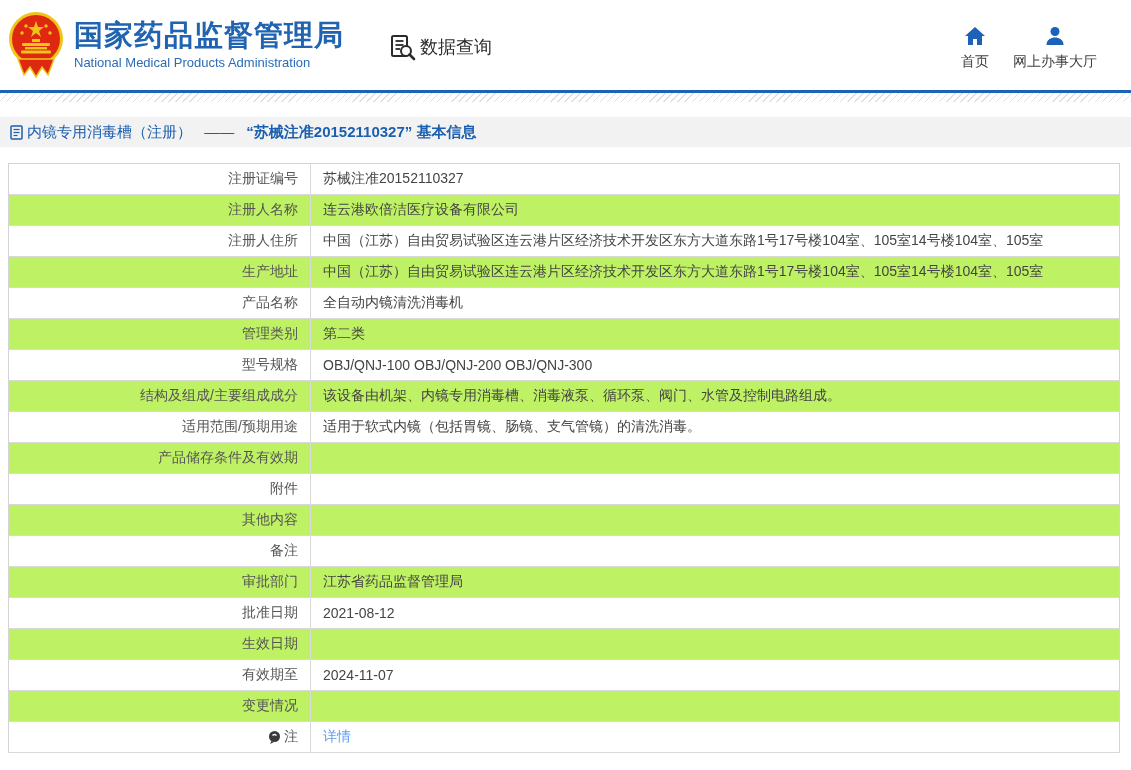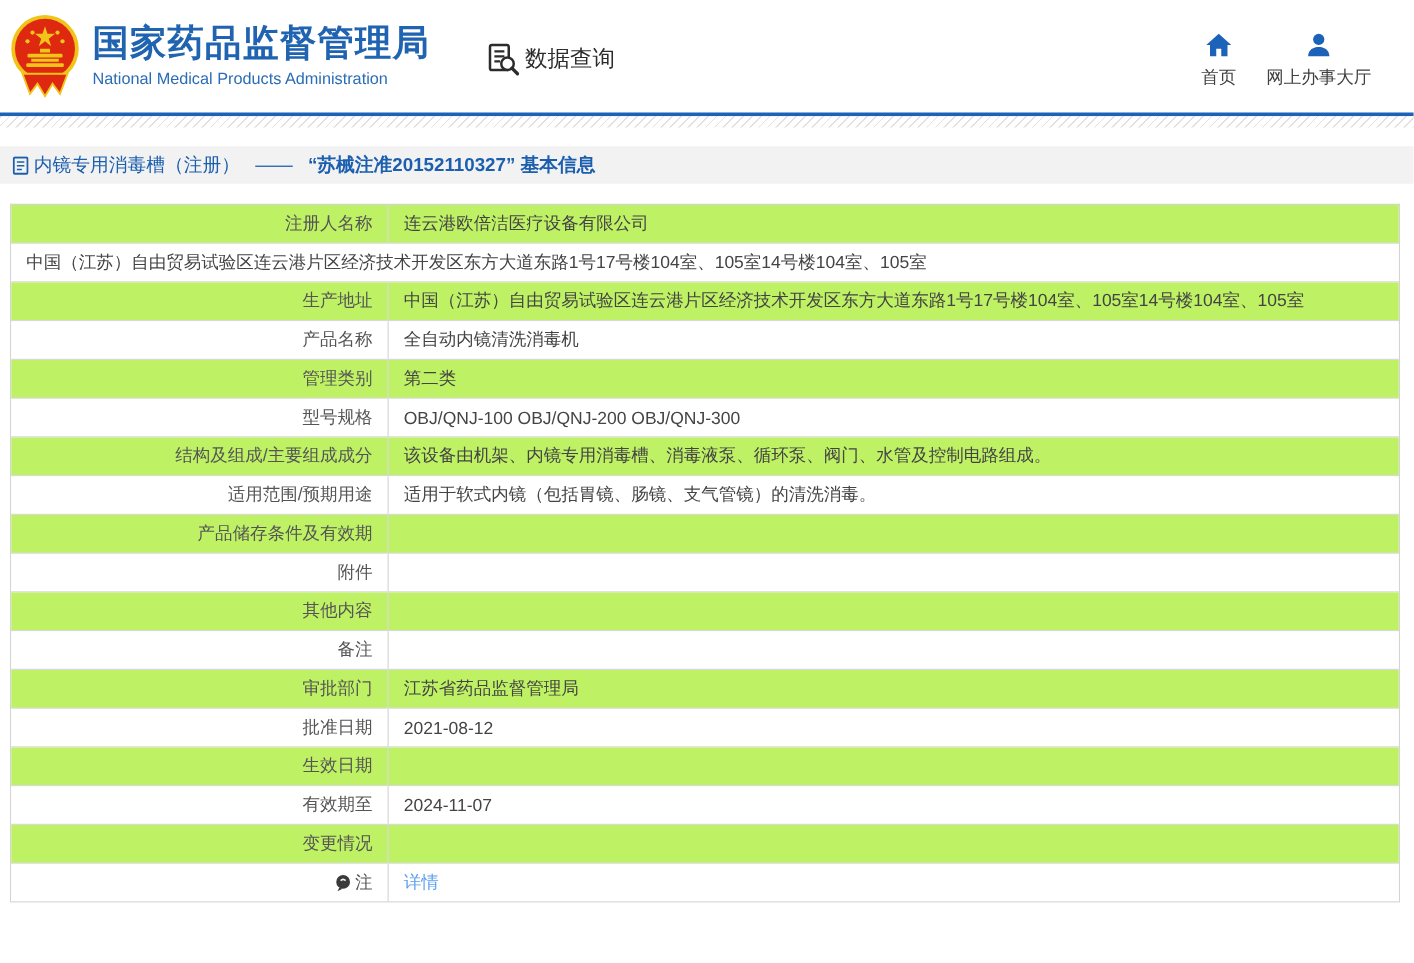--- a/index.html
+++ b/index.html
@@ -115,25 +115,30 @@
     </svg>
   </span>
   <span class="bc-text">
     <span class="bc-cat">内镜专用消毒槽（注册）</span>
     <span class="bc-dash">——</span>
     <span class="bc-title">“苏械注准20152110327” 基本信息</span>
   </span>
 </div>
 
 <div class="tbl">
+  <div class="t-row">
+    <div class="t-label">注册证编号</div>
+    <div class="t-value">苏械注准20152110327</div>
+  </div>
   <div class="t-row alt">
     <div class="t-label">注册人名称</div>
     <div class="t-value">连云港欧倍洁医疗设备有限公司</div>
   </div>
   <div class="t-row">
+    <div class="t-label">注册人住所</div>
     <div class="t-value">中国（江苏）自由贸易试验区连云港片区经济技术开发区东方大道东路1号17号楼104室、105室14号楼104室、105室</div>
   </div>
   <div class="t-row alt">
     <div class="t-label">生产地址</div>
     <div class="t-value">中国（江苏）自由贸易试验区连云港片区经济技术开发区东方大道东路1号17号楼104室、105室14号楼104室、105室</div>
   </div>
   <div class="t-row">
     <div class="t-label">产品名称</div>
     <div class="t-value">全自动内镜清洗消毒机</div>
   </div>

